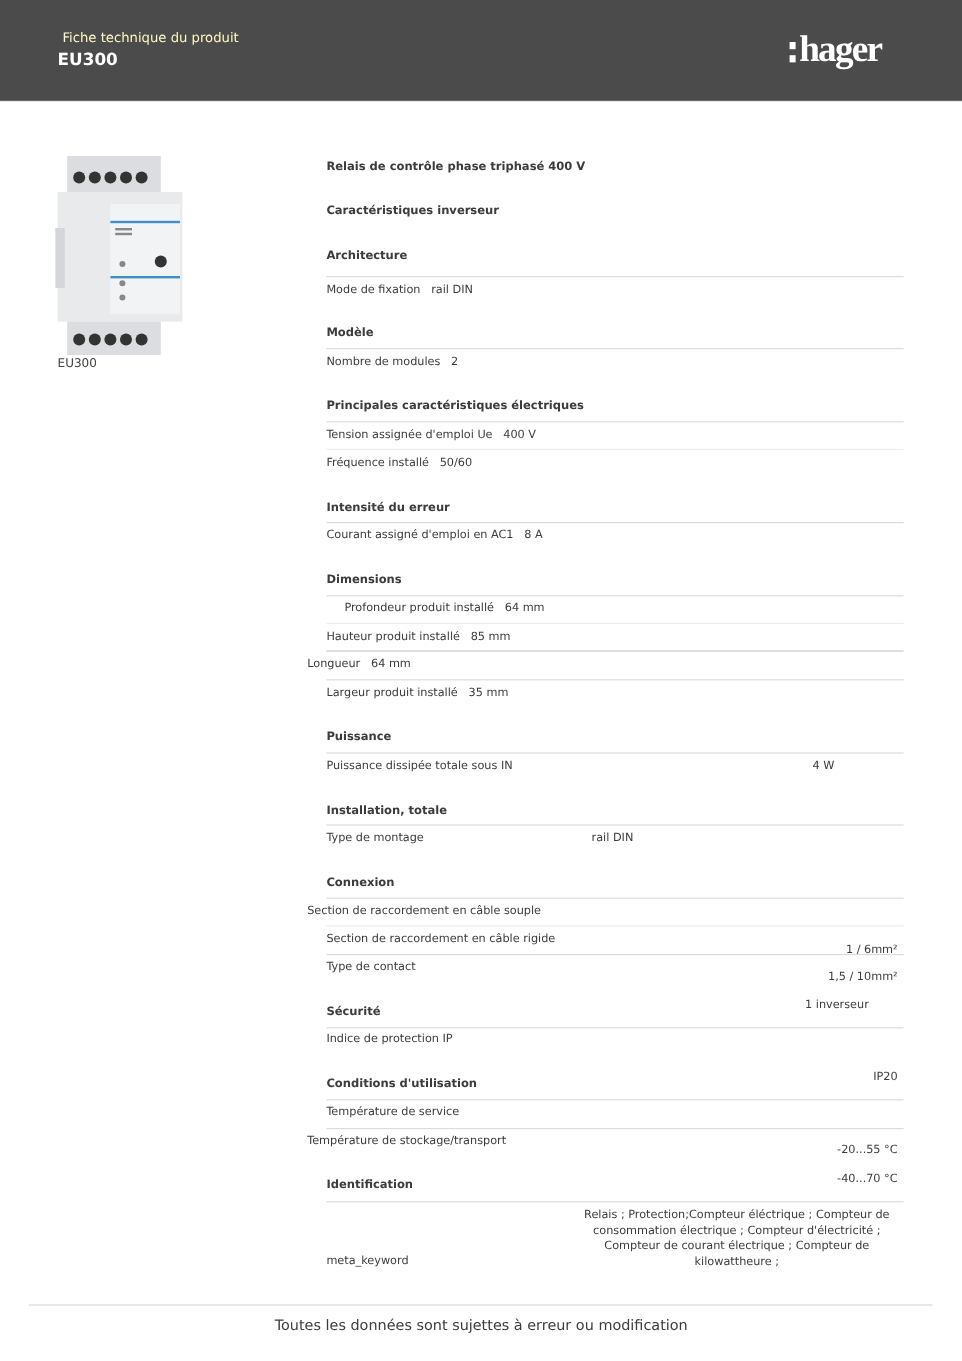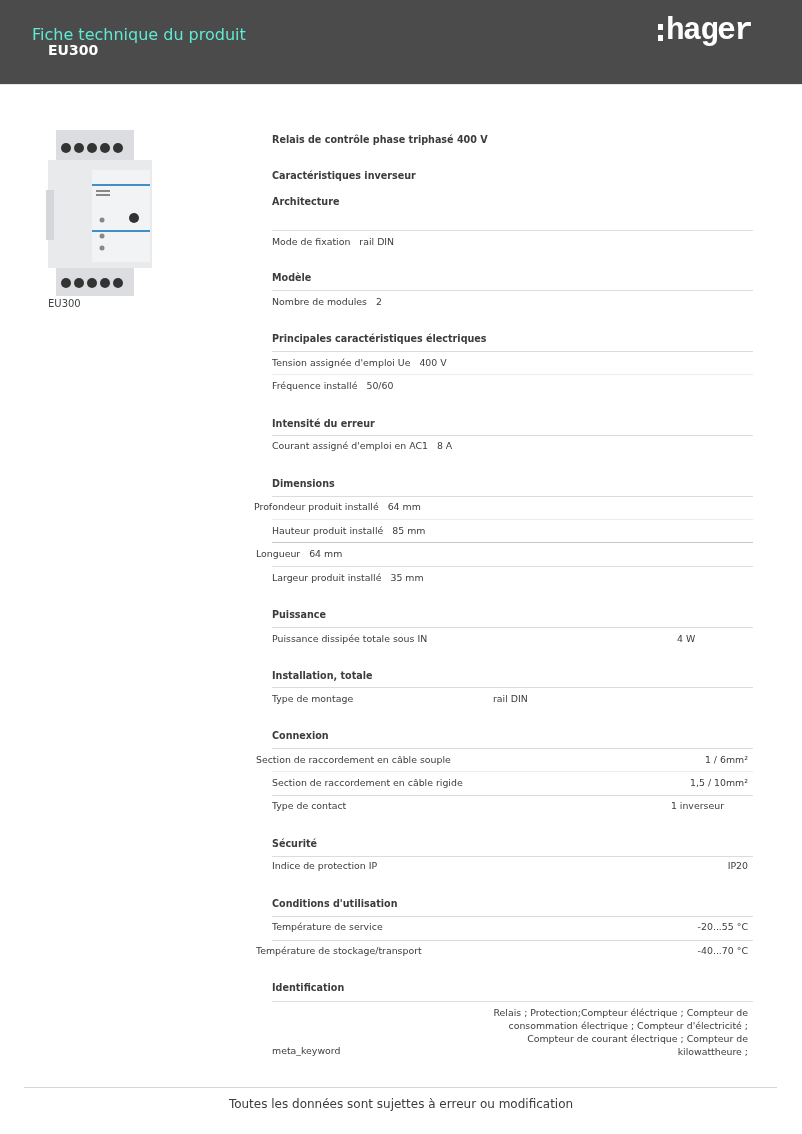--- a/index.html
+++ b/index.html
@@ -5,43 +5,43 @@
   html, body { margin: 0; padding: 0; }
   body {
     width: 802px; height: 1134px; background: #ffffff; position: relative;
     font-family: "DejaVu Sans", sans-serif; color: #3c3c3c; overflow: hidden;
   }
   .header {
     position: absolute; left: 0; top: 0; width: 802px; height: 84px;
     background: #4b4b4b; border-bottom: 1px solid #e6e6e6;
   }
   .header .subtitle {
-    position: absolute; left: 32px; top: 25px; font-size: 16px; color: #5eead4;
+    position: absolute; left: 52px; top: 25px; font-size: 11px; color: #fef9c3;
   }
   .header .code {
     position: absolute; left: 48px; top: 42px; font-size: 14px; font-weight: bold; color: #ffffff;
   }
   .logo {
-    position: absolute; left: 658px; top: 10px; height: 40px; display: flex; align-items: center;
-    color: #ffffff; font-family: Liberation Mono, monospace; font-weight: bold; font-size: 31px;
+    position: absolute; left: 658px; top: 21px; height: 40px; display: flex; align-items: center;
+    color: #ffffff; font-family: Liberation Serif, serif; font-weight: bold; font-size: 31px;
     letter-spacing: -1.5px;
   }
   .logo .colon { display: flex; flex-direction: column; justify-content: center; margin-right: 3px; gap: 5px; margin-top: 4px; }
   .logo .colon span { width: 5px; height: 6px; background: #fff; display: block; }
 
   .product-img { position: absolute; left: 46px; top: 130px; width: 108px; height: 166px; }
   .product-caption { position: absolute; left: 48px; top: 298px; font-size: 10px; color: #444; }
   .title { position: absolute; left: 272px; font-size: 9.6px; font-weight: bold; color: #3c3c3c; }
   .sec-title { position: absolute; left: 272px; font-size: 9.6px; font-weight: bold; color: #3c3c3c; }
   .rule { position: absolute; left: 272px; width: 481px; height: 1px; background: #dcdcdc; }
   .row-text { position: absolute; font-size: 9.4px; color: #3c3c3c; white-space: nowrap; }
-  .right { text-align: right; }
+  .right { text-align: right; margin-top: 32px; }
   .kw {
     position: absolute; left: 480px; width: 268px; top: 1006px; font-size: 9.4px; line-height: 13px;
-    text-align: right; color: #3c3c3c;
+    text-align: center; color: #3c3c3c;
   }
   .footer-rule { position: absolute; left: 24px; top: 1087px; width: 753px; height: 1px; background: #d7d7d7; }
   .footer { position: absolute; left: 0; width: 802px; top: 1097px; text-align: center; font-size: 12px; color: #3c3c3c; }
 </style>
 </head>
 <body>
 
 <div class="header">
   <div class="subtitle">Fiche technique du produit</div>
   <div class="code">EU300</div>
@@ -81,41 +81,41 @@
       <circle cx="56" cy="118" r="2.5"></circle>
   </g>
   <rect x="50" y="60" width="14" height="2" fill="#888"></rect>
   <rect x="50" y="64" width="14" height="2" fill="#888"></rect>
 </svg>
 <div class="product-caption">EU300</div>
 
 <div class="title" style="top:134px">Relais de contrôle phase triphasé 400 V</div>
 <div class="sec-title" style="top:170px">Caractéristiques inverseur</div>
 
-<div class="sec-title" style="top:196px">Architecture</div>
+<div class="sec-title" style="top:208px">Architecture</div>
 <div class="rule" style="top:230px"></div>
 <div class="row-text" style="left:272px;top:236px"><span>Mode de fixation</span>&nbsp;&nbsp;&nbsp;<span>rail DIN</span></div>
 
 <div class="sec-title" style="top:272px">Modèle</div>
 <div class="rule" style="top:290px"></div>
 <div class="row-text" style="left:272px;top:296px"><span>Nombre de modules</span>&nbsp;&nbsp;&nbsp;<span>2</span></div>
 
 <div class="sec-title" style="top:333px">Principales caractéristiques électriques</div>
 <div class="rule" style="top:351px"></div>
 <div class="row-text" style="left:272px;top:357px"><span>Tension assignée d'emploi Ue</span>&nbsp;&nbsp;&nbsp;<span>400 V</span></div>
 <div class="rule" style="top:374px;background:#ececec"></div>
 <div class="row-text" style="left:272px;top:380px"><span>Fréquence installé</span>&nbsp;&nbsp;&nbsp;<span>50/60</span></div>
 
 <div class="sec-title" style="top:418px">Intensité du erreur</div>
 <div class="rule" style="top:435px"></div>
 <div class="row-text" style="left:272px;top:440px"><span>Courant assigné d'emploi en AC1</span>&nbsp;&nbsp;&nbsp;<span>8 A</span></div>
 
 <div class="sec-title" style="top:478px">Dimensions</div>
 <div class="rule" style="top:496px"></div>
-<div class="row-text" style="left:254px;top:501px"><span>Profondeur produit installé</span>&nbsp;&nbsp;&nbsp;<span>64 mm</span></div>
+<div class="row-text" style="left:287px;top:501px"><span>Profondeur produit installé</span>&nbsp;&nbsp;&nbsp;<span>64 mm</span></div>
 <div class="rule" style="top:519px;background:#ececec"></div>
 <div class="row-text" style="left:272px;top:525px"><span>Hauteur produit installé</span>&nbsp;&nbsp;&nbsp;<span>85 mm</span></div>
 <div class="rule" style="top:542px;background:#c8c8c8"></div>
 <div class="row-text" style="left:256px;top:548px"><span>Longueur</span>&nbsp;&nbsp;&nbsp;<span>64 mm</span></div>
 <div class="rule" style="top:566px"></div>
 <div class="row-text" style="left:272px;top:572px"><span>Largeur produit installé</span>&nbsp;&nbsp;&nbsp;<span>35 mm</span></div>
 
 <div class="sec-title" style="top:609px">Puissance</div>
 <div class="rule" style="top:627px"></div>
 <div class="row-text" style="left:272px;top:633px">Puissance dissipée totale sous IN</div>

